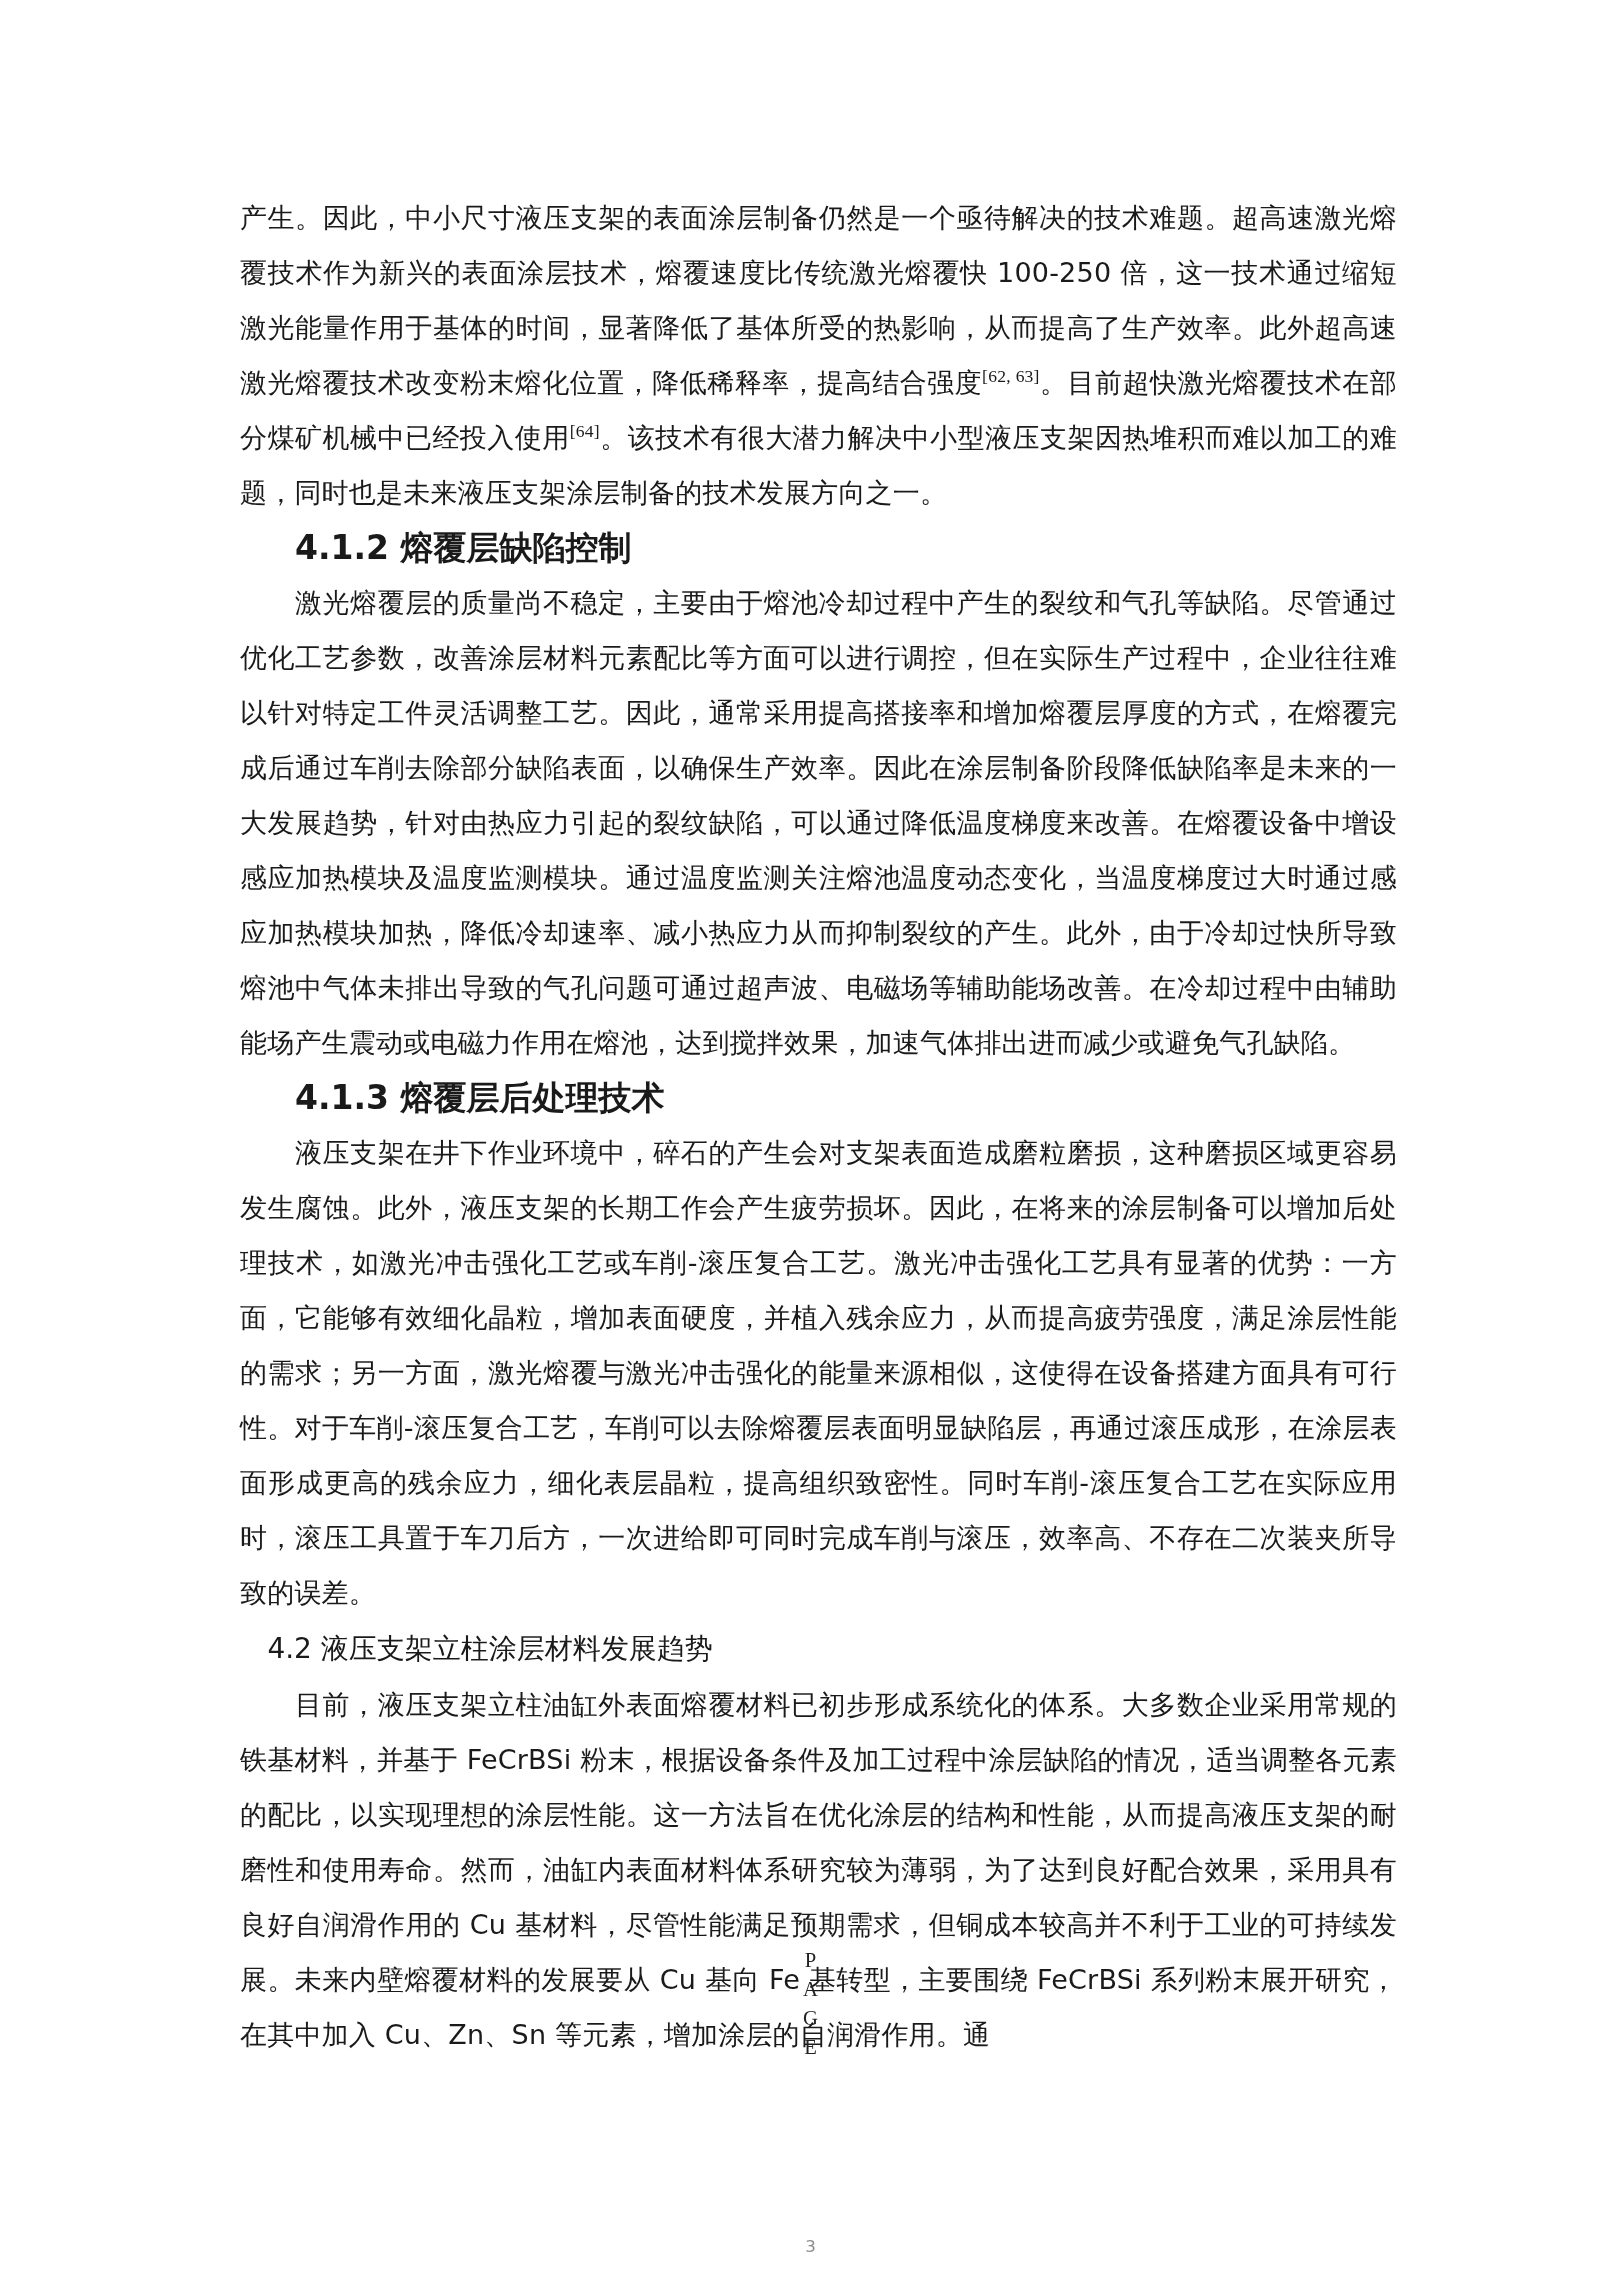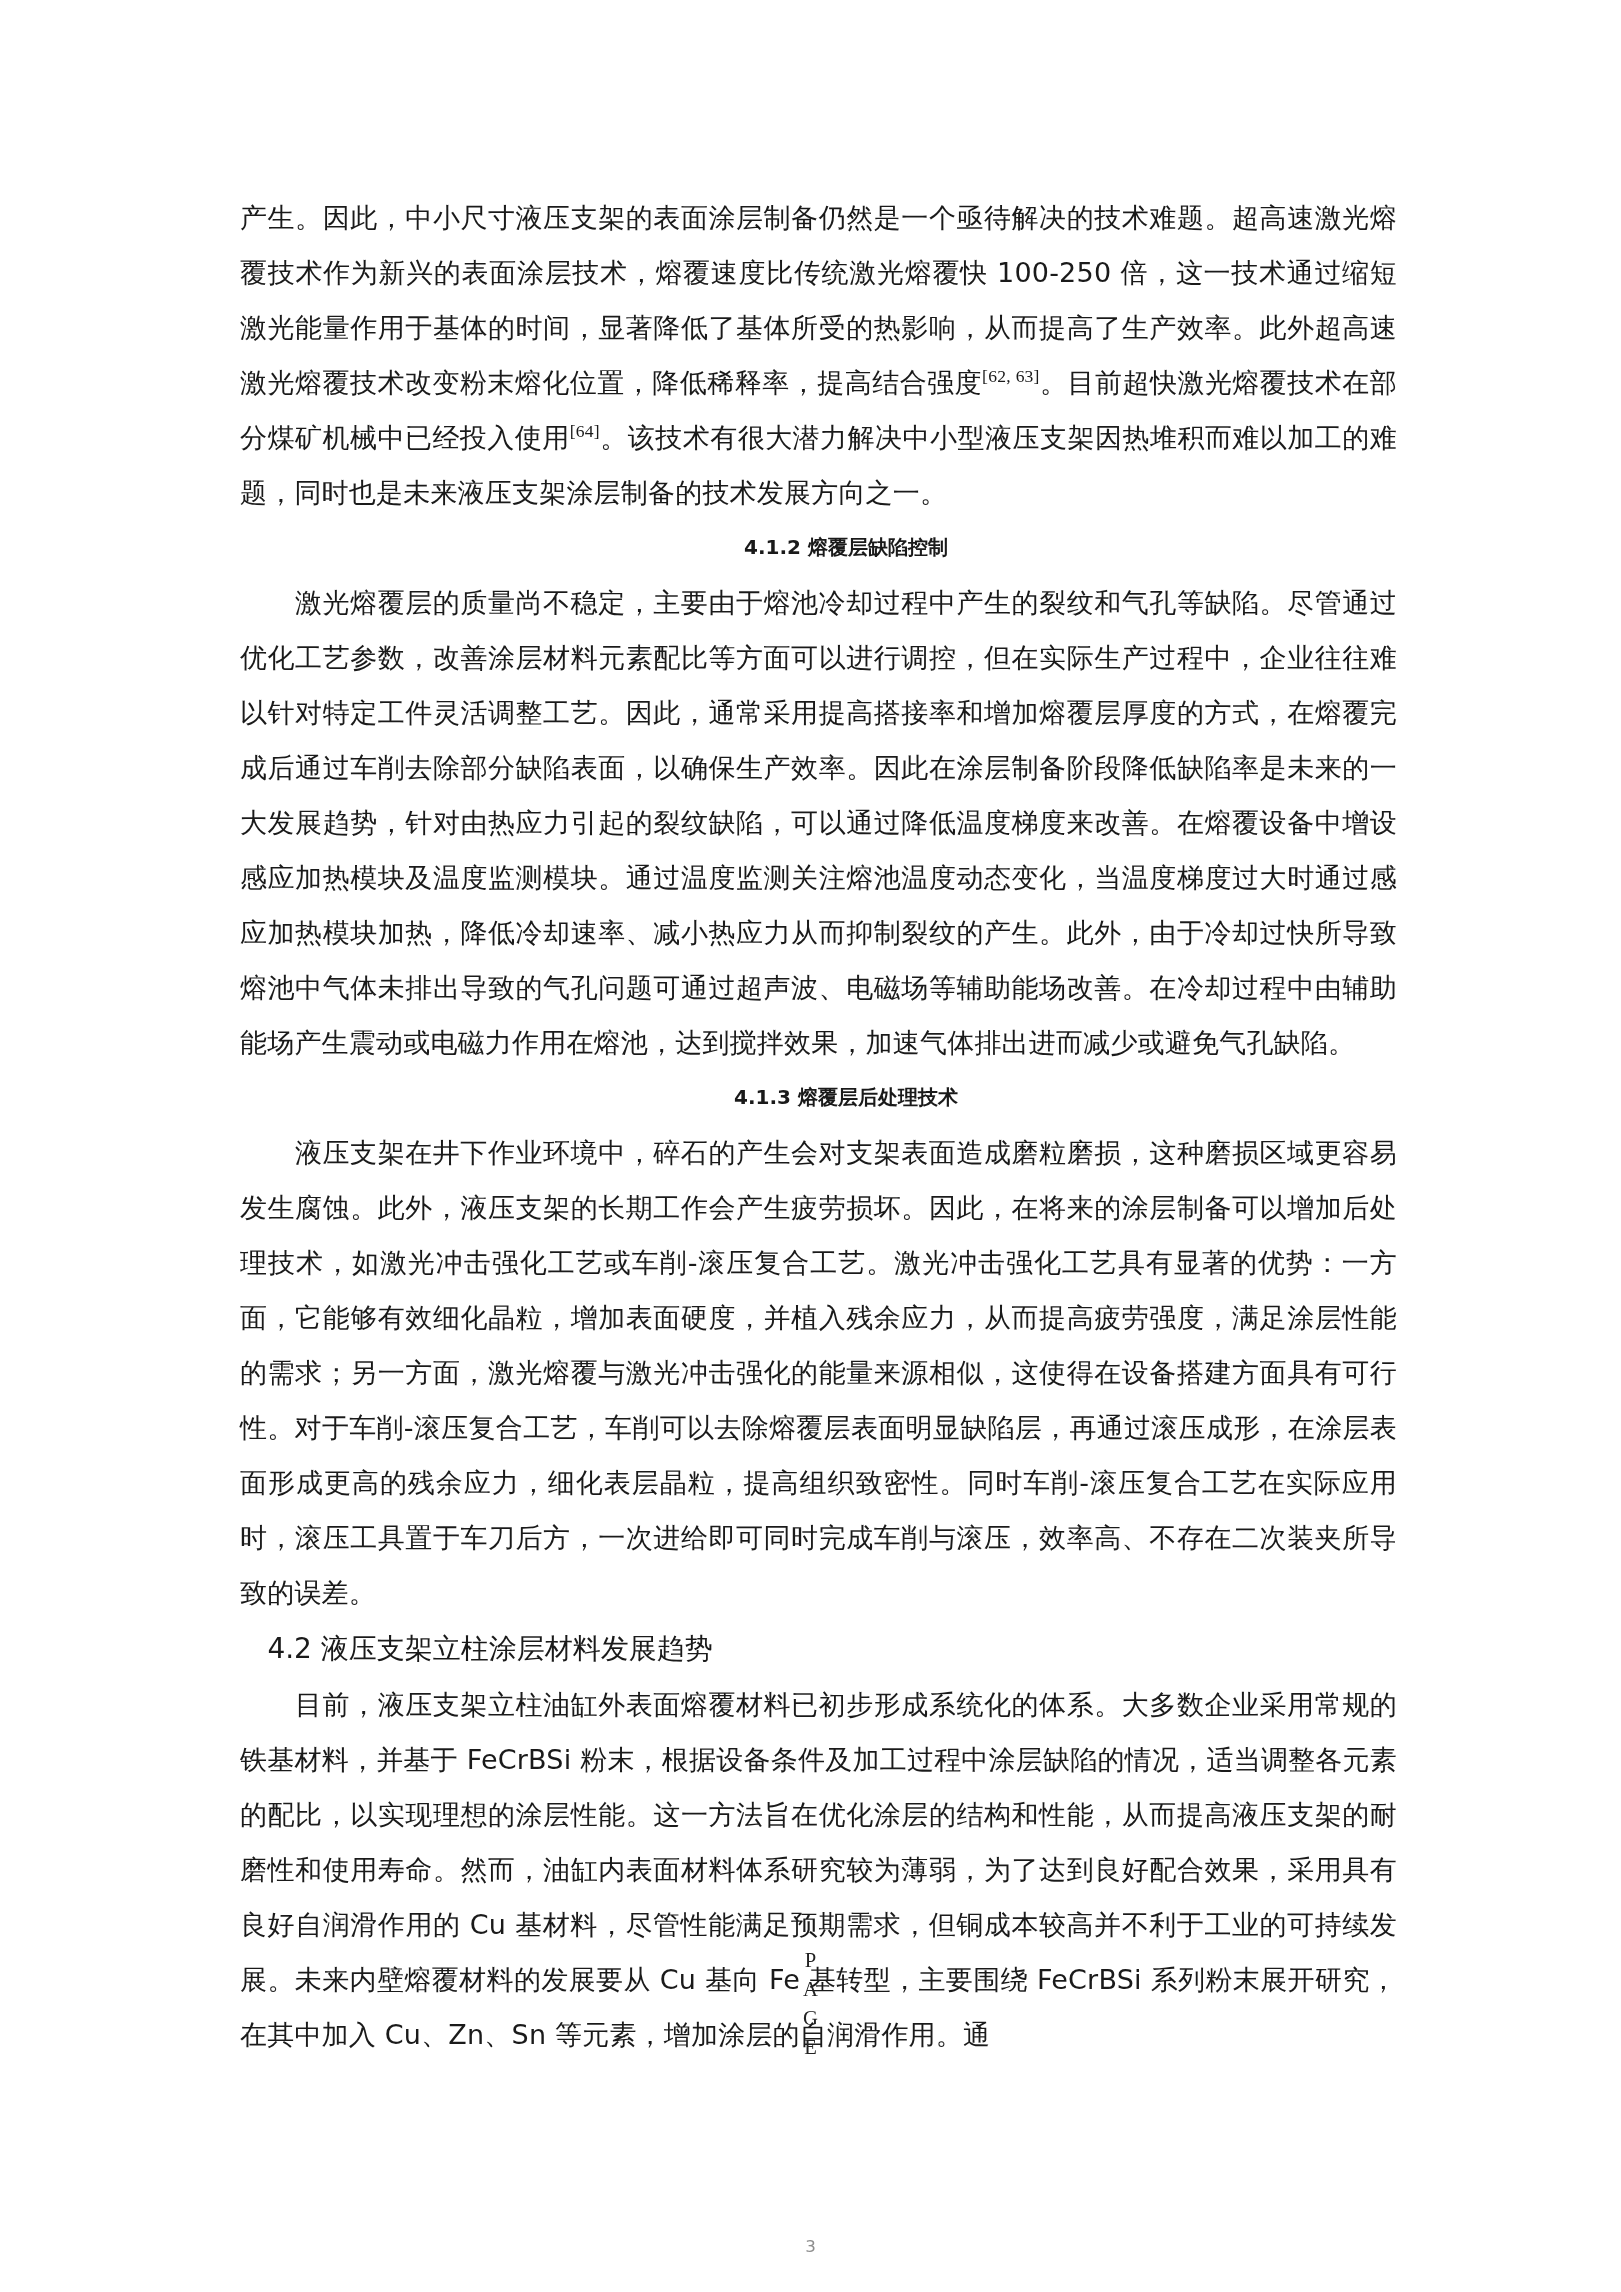--- a/index.html
+++ b/index.html
@@ -34,25 +34,24 @@
     line-height: 55px;
     text-align: justify;
     text-justify: inter-ideograph;
     letter-spacing: 0.2px;
   }
   p.para.indent {
     text-indent: 55px;
   }
   h3.heading {
     margin: 0;
-    font-size: 20px;
+    font-size: 33px;
     line-height: 55px;
     font-weight: bold;
     text-indent: 55px;
-    text-align: center;
   }
   h2.heading2 {
     margin: 0;
     font-size: 28px;
     line-height: 57px;
     font-weight: normal;
     text-indent: 27.4px;
   }
   sup {
     font-size: 17.6px;

